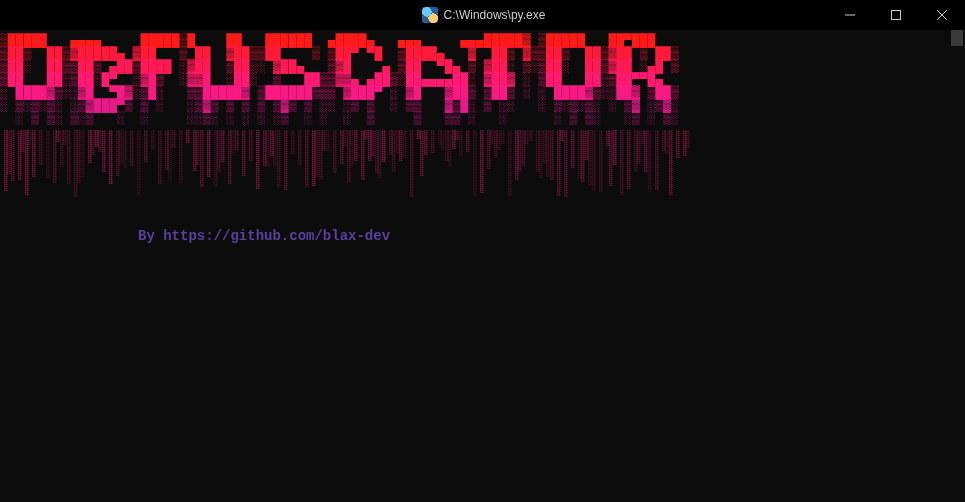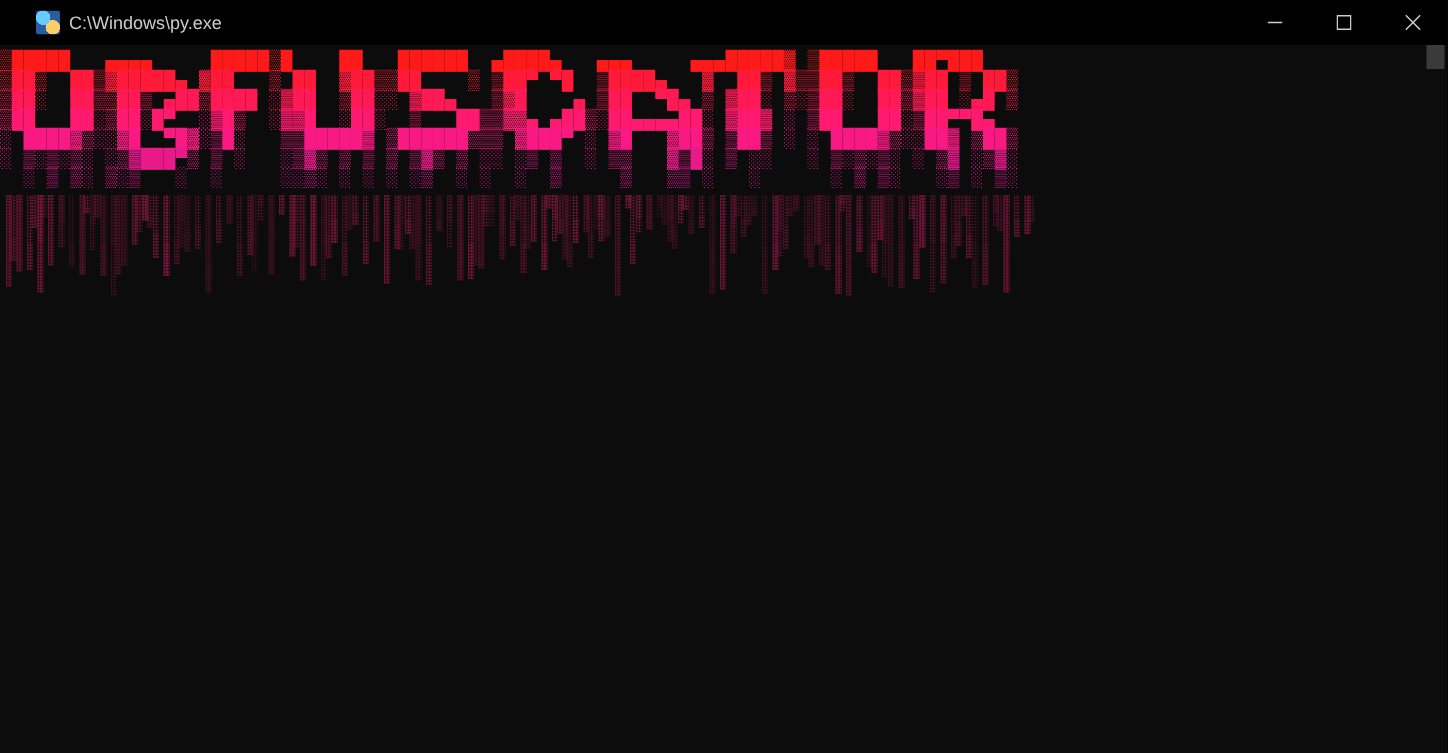--- a/index.html
+++ b/index.html
@@ -4,25 +4,26 @@
 <style>
   * { margin: 0; padding: 0; box-sizing: border-box; }
   html, body { width: 965px; height: 502px; overflow: hidden; font-family: Consolas, 'Courier New', monospace; }
   body { background: #000; }
 
   .titlebar {
     height: 30px;
     background: #000;
     display: flex;
     align-items: center;
-    padding-left: 24px;
+    padding-left: 2px;
     color: #ccc;
     font-size: 12px;
     font-family: "Segoe UI", Tahoma, sans-serif;
     position: relative;
+    justify-content: center;
   }
   .titlebar .app-icon {
     width: 16px; height: 16px;
     margin-right: 6px;
     background: radial-gradient(circle at 30% 30%, #6cf 0 30%, transparent 31%),
                 radial-gradient(circle at 70% 70%, #fc6 0 30%, transparent 31%),
                 #2a5d9e;
     border-radius: 2px;
   }
   .win-controls {
@@ -295,18 +296,19 @@
       <div class="drip" style="left: 648px; top: 0px; height: 62.1026px; opacity: 0.26;"></div>
       <div class="drip" style="left: 655px; top: 0px; height: 59.7701px; opacity: 0.45;"></div>
       <div class="drip" style="left: 662px; top: 0px; height: 20.6319px; opacity: 0.42;"></div>
       <div class="drip" style="left: 665px; top: 0px; height: 24.0736px; opacity: 0.3;"></div>
       <div class="drip" style="left: 669px; top: 0px; height: 65.2166px; opacity: 0.58;"></div>
       <div class="drip" style="left: 676px; top: 0px; height: 27.9303px; opacity: 0.58;"></div>
       <div class="drip" style="left: 683px; top: 0px; height: 25.5051px; opacity: 0.61;"></div>
       <div class="drip" style="left: 686px; top: 0px; height: 18.4509px; opacity: 0.33;"></div>
     </div>
 
+  <div class="credit"><span>By </span><span>https://github.com/blax-dev</span></div>
 
 
   <div class="scrollbar-track">
     <div class="scrollbar-thumb-top"></div>
   </div>
 </div>
 
 </body></html>

